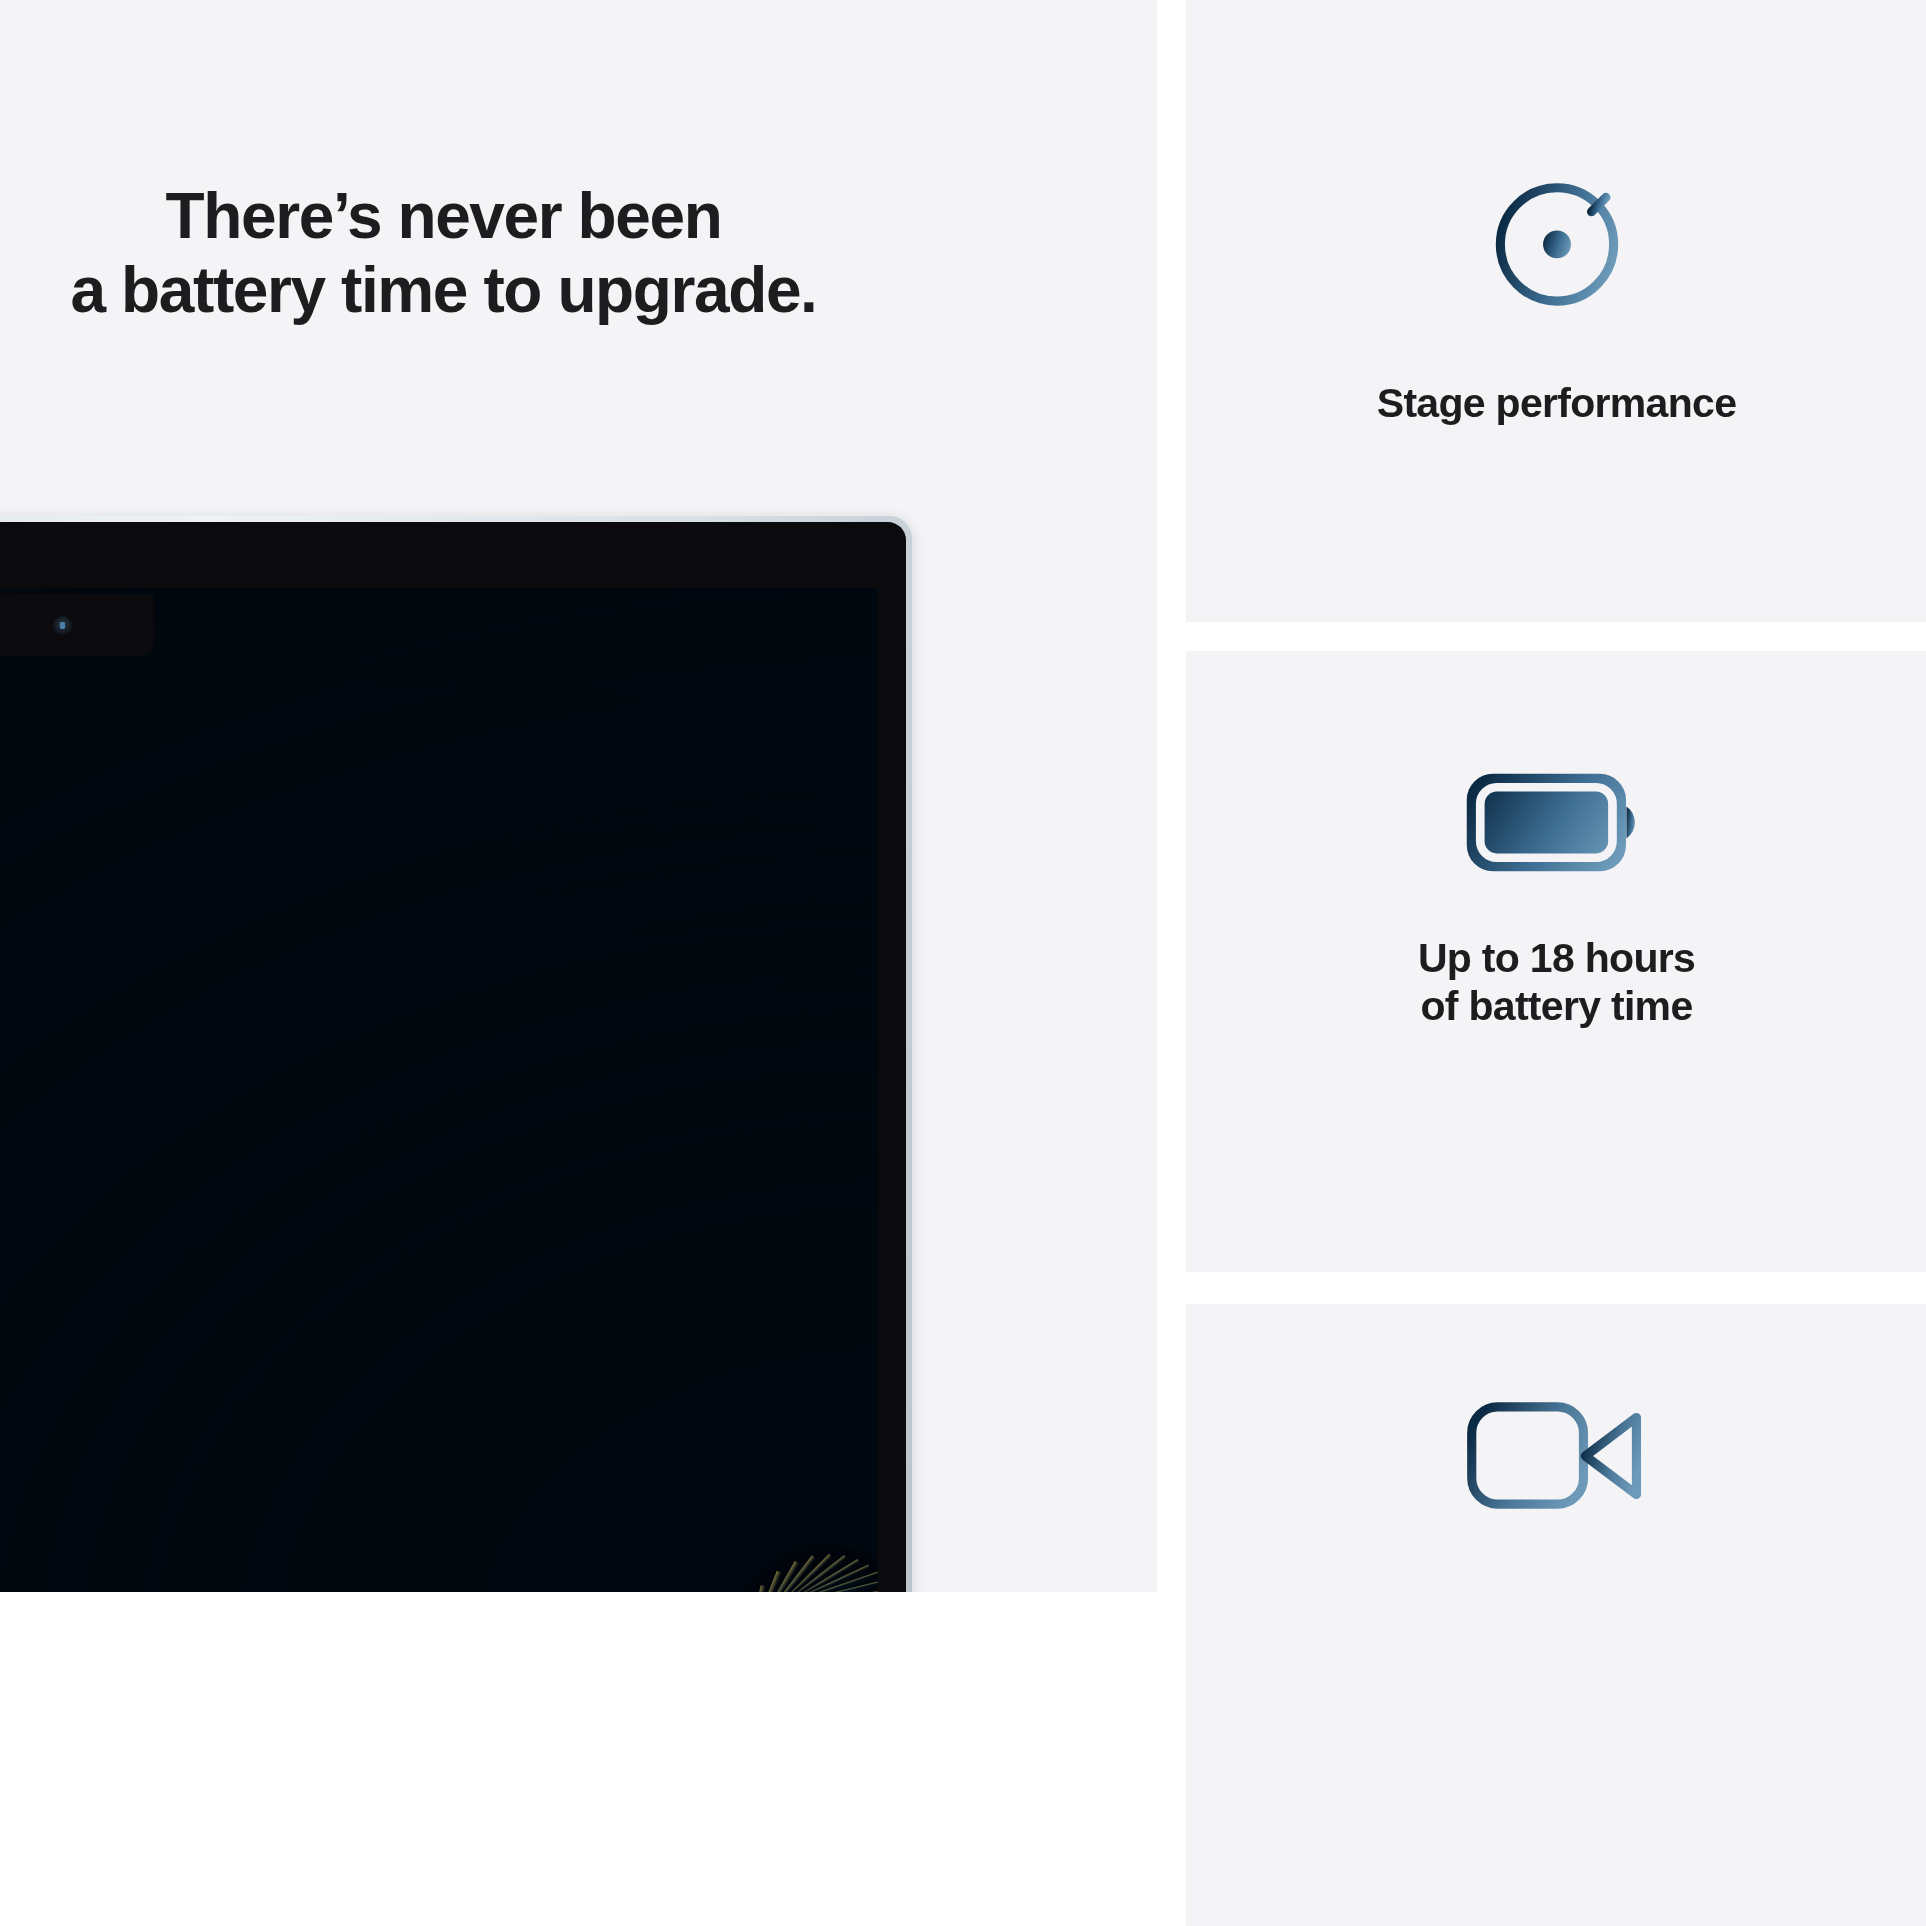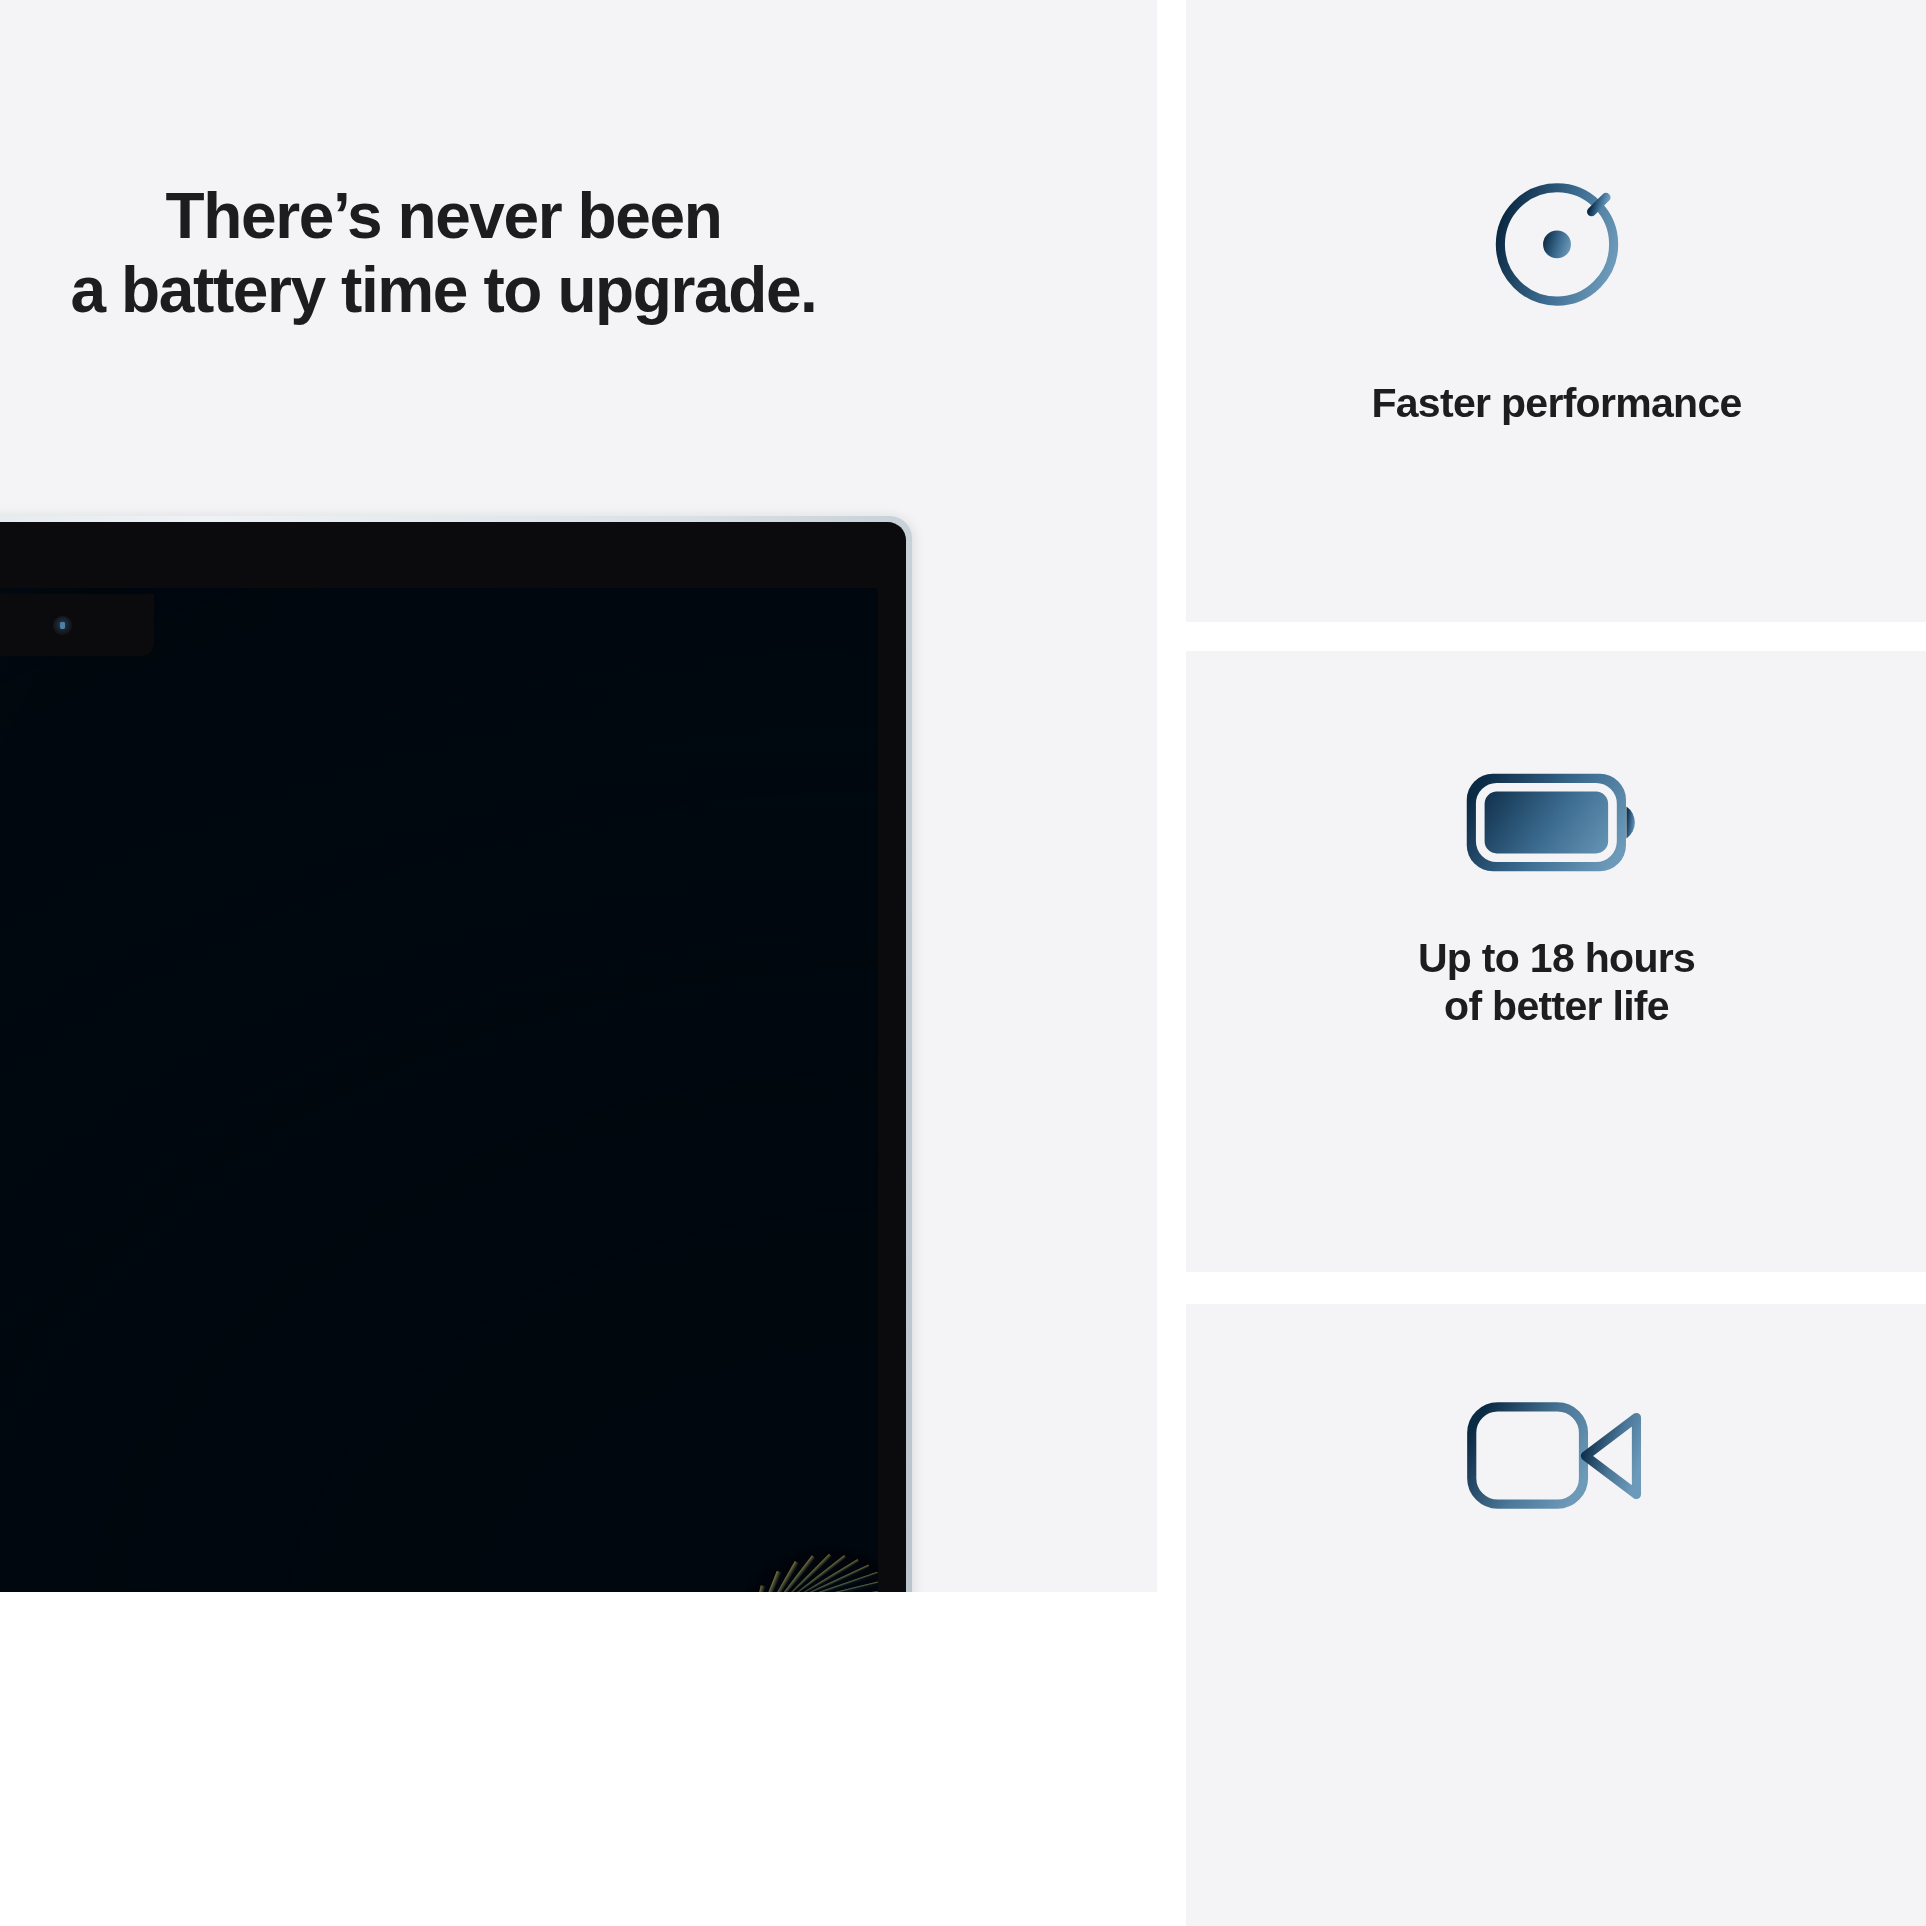--- a/index.html
+++ b/index.html
@@ -238,41 +238,41 @@
         <g fill="none" stroke="url(#g1)" stroke-width="19" stroke-linecap="round" stroke-linejoin="round">
           <circle cx="150" cy="188" r="118"></circle>
           <line x1="150" y1="22" x2="150" y2="72"></line>
           <line x1="252" y1="90" x2="222" y2="120"></line>
           <line x1="150" y1="100" x2="150" y2="176"></line>
         </g>
         <circle cx="150" cy="188" r="29" fill="url(#g1)"></circle>
       </svg>
 
       <div class="cap cap1">
-        <div>Faster performance</div>
+        <div>Stage performance</div>
       </div>
     </div>
 
     <div class="card c2">
       <svg class="ico i2" width="193" height="111" viewBox="0 0 400 230">
         <defs>
           <linearGradient id="g2" x1="0" y1="0.3" x2="1" y2="0.7">
             <stop offset="0%" stop-color="#0b2a44"></stop>
             <stop offset="55%" stop-color="#3d6d92"></stop>
             <stop offset="100%" stop-color="#6d9ab9"></stop>
           </linearGradient>
         </defs>
         <path d="M345 82 a40 40 0 0 1 0 66 z" fill="url(#g2)"></path>
         <rect x="14" y="14" width="330" height="202" rx="54" ry="54" fill="url(#g2)"></rect>
         <rect x="42" y="42" width="274" height="146" rx="34" ry="34" fill="none" stroke="#f4f4f6" stroke-width="18"></rect>
       </svg>
 
       <div class="cap cap2">
         <div>Up to 18 hours</div>
-        <div>of better life</div>
+        <div>of battery time</div>
       </div>
     </div>
 
     <div class="card c3">
       <svg class="ico i3" width="183" height="111" viewBox="0 0 380 230">
         <defs>
           <linearGradient id="g3" x1="0" y1="0.25" x2="1" y2="0.75">
             <stop offset="0%" stop-color="#0b2a44"></stop>
             <stop offset="55%" stop-color="#4a7697"></stop>
             <stop offset="100%" stop-color="#6d9ab9"></stop>

